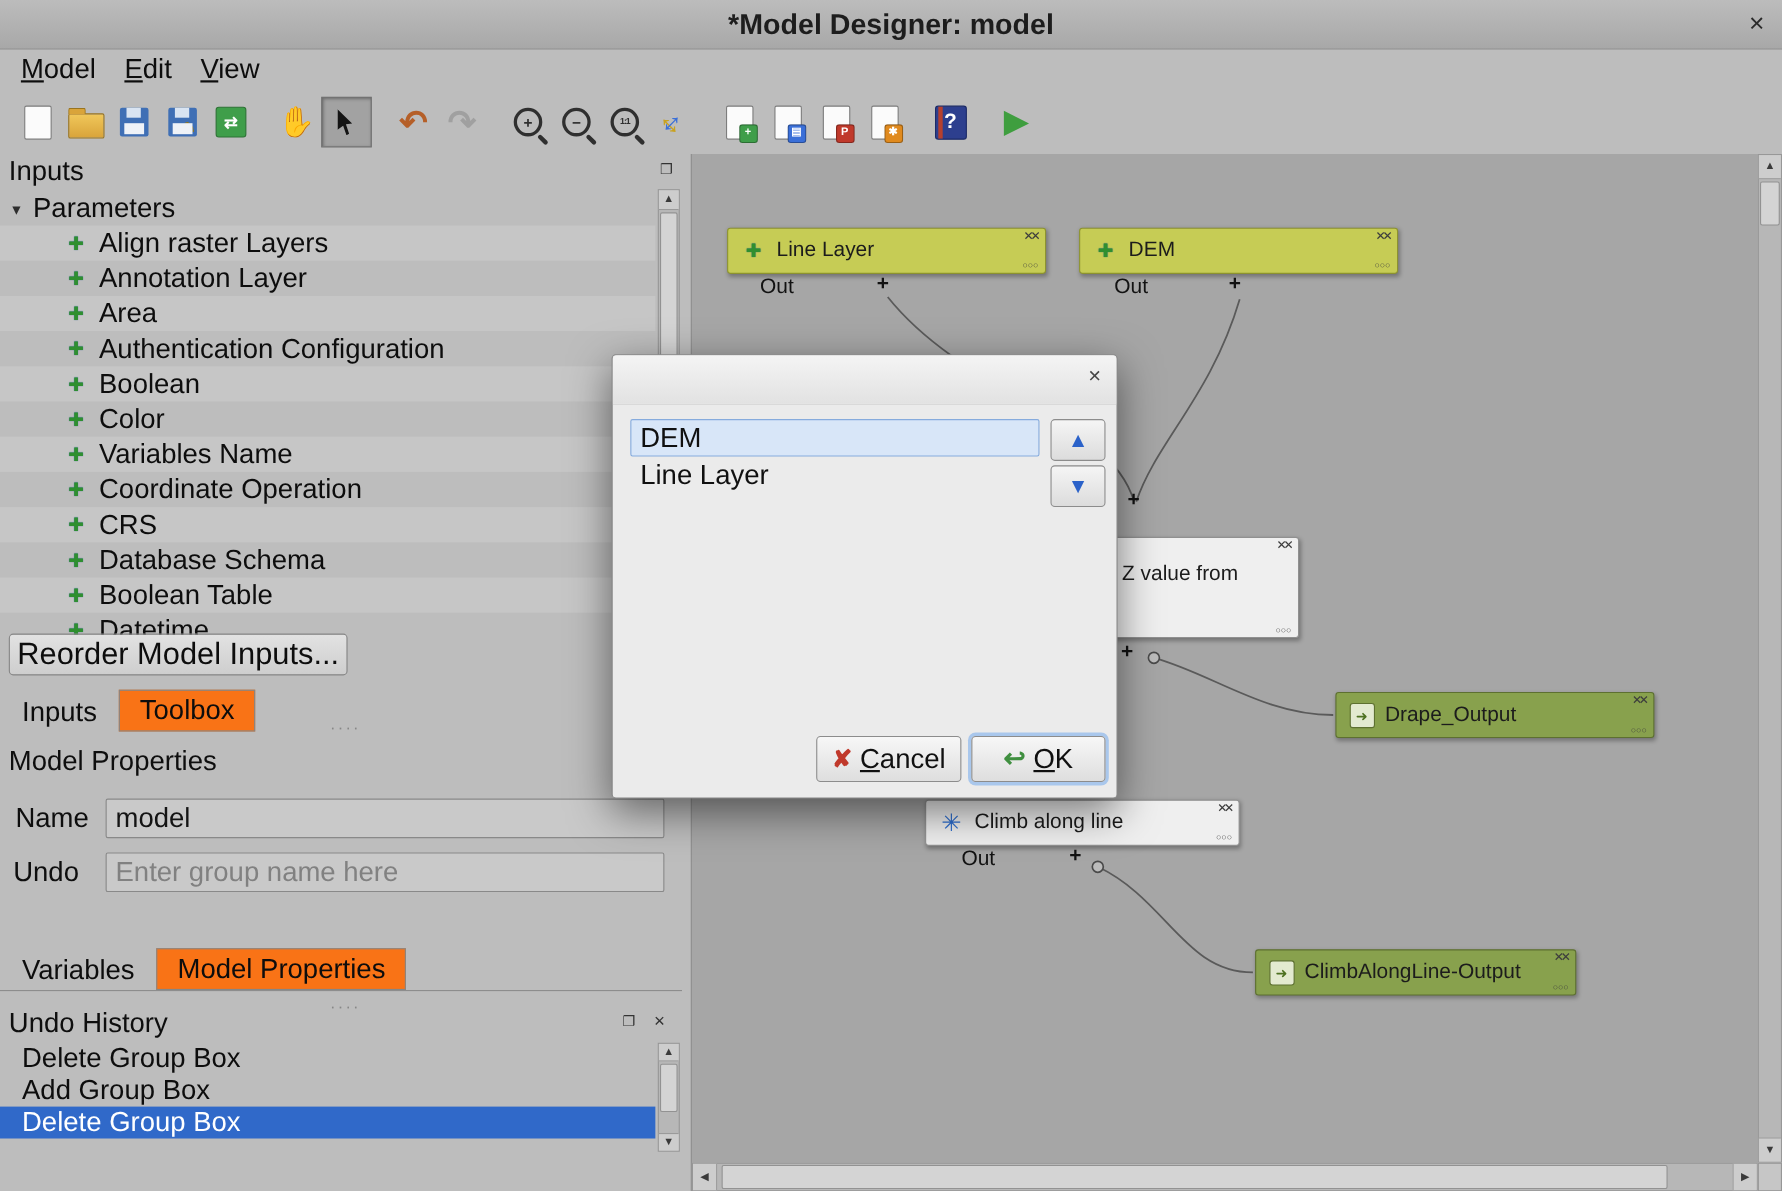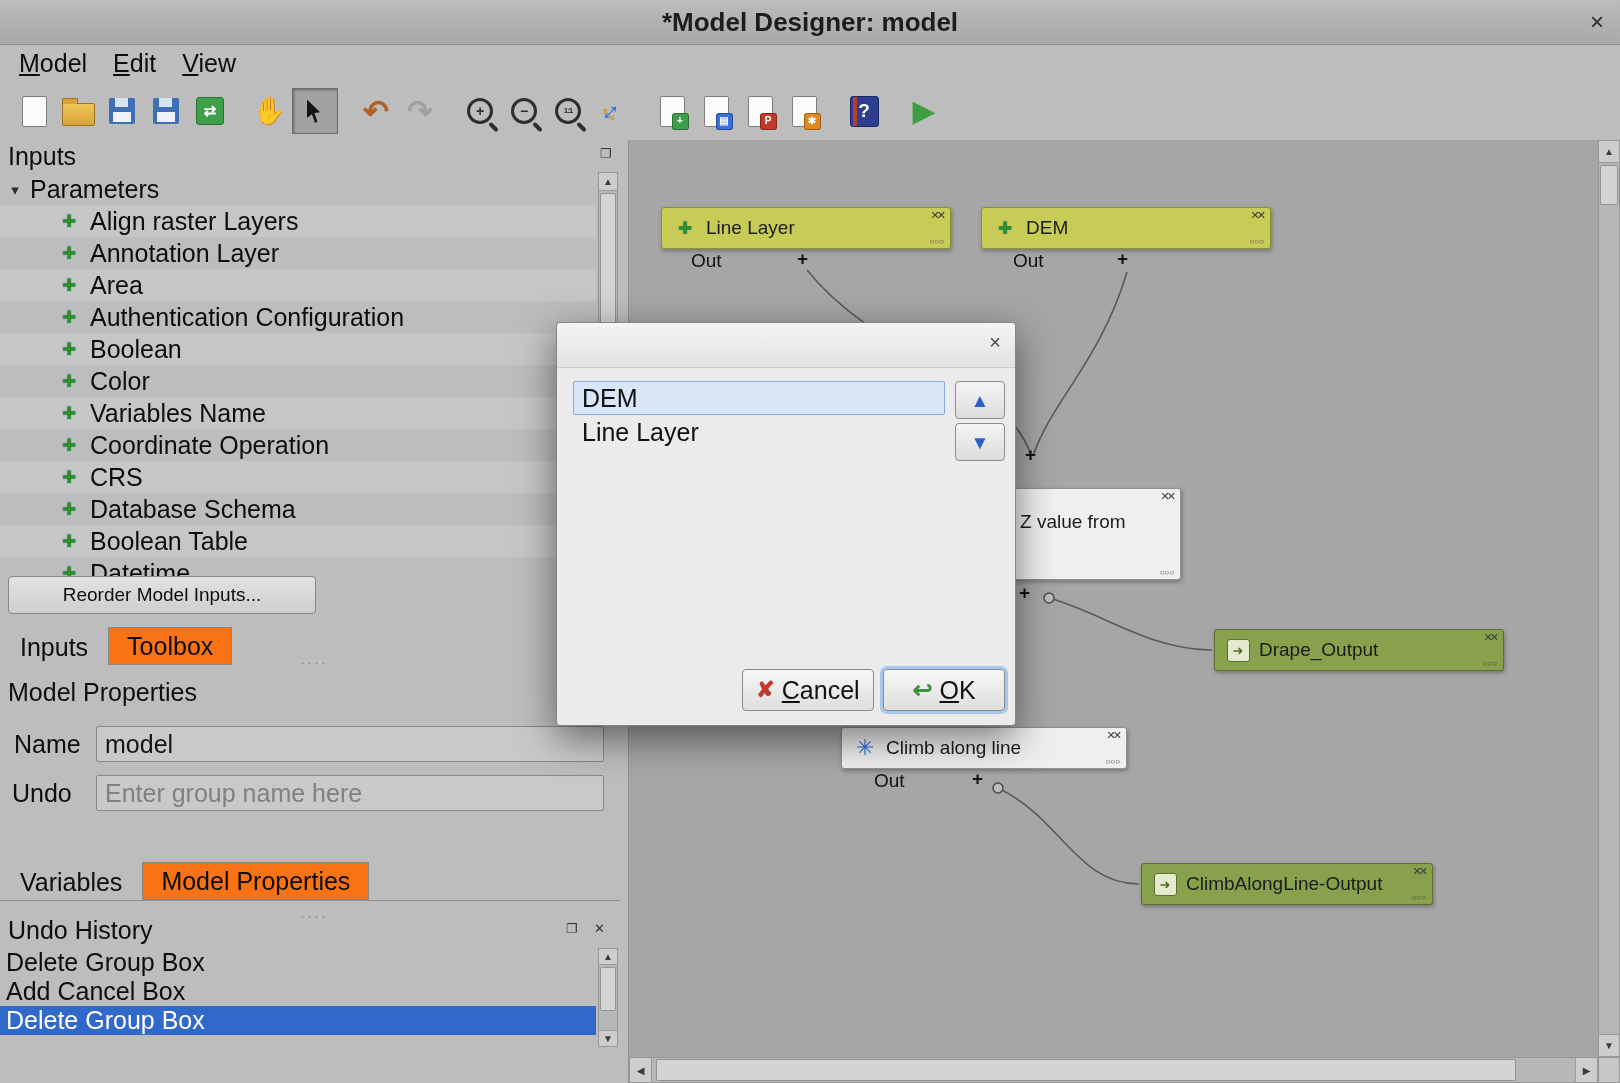--- a/index.html
+++ b/index.html
@@ -59,33 +59,33 @@
   .tree-row{height:32px;display:flex;align-items:center;padding-left:62px;}
   .tree-row:nth-child(odd){background:#c6c6c6;}
   .tree-plus{width:28px;font-size:17px;color:#2f8f2f;text-shadow:0 0 1px #1c5c8a;}
   .tree-label{font-size:25px;color:#0d0d0d;}
   .sbar{position:absolute;background:#b7b7b7;border:1px solid #979797;box-sizing:border-box;}
   .sb-arrow{position:absolute;left:0;right:0;display:flex;align-items:center;justify-content:center;
     font-size:10px;color:#3a3a3a;background:#cdcdcd;border-bottom:1px solid #9a9a9a;box-sizing:border-box;}
   .sb-arrow.bottom{border-bottom:none;border-top:1px solid #9a9a9a;}
   .sb-thumb{position:absolute;left:1px;right:1px;background:#d4d4d4;border:1px solid #929292;border-radius:2px;box-sizing:border-box;}
   .q-push{position:absolute;left:8px;top:436px;width:308px;height:38px;background:linear-gradient(#e2e2e2,#cecece);
-    border:1px solid #878787;border-radius:4px;font-size:19px;color:#0d0d0d;font-family:inherit;}
+    border:1px solid #878787;border-radius:4px;font-size:28px;color:#0d0d0d;font-family:inherit;}
   .dock-tabs{position:absolute;left:2px;top:487px;display:flex;align-items:flex-end;gap:2px;}
   .dock-tab{font-size:25px;height:36px;display:flex;align-items:center;padding:0 18px;color:#0d0d0d;}
   .dock-tab.framed{background:#f97316;border:1px solid #868686;}
   .splitter-dots{position:absolute;color:#878787;font-size:15px;letter-spacing:2px;line-height:1;}
   .section-title{position:absolute;left:8px;font-size:25px;color:#0e0e0e;}
   .field-label{position:absolute;font-size:25px;color:#0e0e0e;}
   .qt-input{position:absolute;left:96px;width:508px;height:36px;background:#c9c9c9;border:1px solid #898989;
     border-radius:2px;font-size:25px;color:#141414;padding:0 8px;box-sizing:border-box;font-family:inherit;}
   .qt-input::placeholder{color:#818181;opacity:1;}
   .bottom-tabs{position:absolute;left:0;top:722px;width:620px;height:39px;border-bottom:1px solid #8d8d8d;display:flex;align-items:flex-end;gap:2px;padding-left:2px;box-sizing:border-box;}
   .undo-list{position:absolute;left:0;top:808px;width:596px;height:99px;overflow:hidden;}
-  .undo-row{height:29px;display:flex;align-items:center;padding-left:6px;font-size:25px;color:#0d0d0d;}
+  .undo-row{height:29px;display:flex;align-items:center;padding-left:20px;font-size:25px;color:#0d0d0d;}
   .undo-row.selected{background:#3069c9;color:#ffffff;}
 
   
   .canvas{position:absolute;left:628px;top:140px;width:992px;height:943px;background:#a6a6a6;border-left:1px solid #909090;box-sizing:border-box;}
   .edges{position:absolute;left:0;top:0;pointer-events:none;}
   .node{position:absolute;height:42px;border-radius:3px;display:flex;align-items:center;padding:0 10px;
     box-shadow:1px 2px 4px rgba(0,0,0,.3);box-sizing:border-box;}
   .node-input{background:#c6cc55;border:1px solid #8d932f;}
   .node-output{background:#88a14d;border:1px solid #5d7030;}
   .node-algo{background:#efefef;border:1px solid #909090;}
@@ -305,21 +305,21 @@
       <span class="dock-tab framed">Model Properties</span>
     </div>
     <span class="splitter-dots" style="left:300px;top:768px;">····</span>
 
     <span class="panel-title" style="top:776px;">Undo History</span>
     <span class="mini-ic" style="left:566px;top:782px;">❐</span>
     <span class="mini-ic" style="left:594px;top:782px;">✕</span>
 
     <div class="undo-list">
       <div class="undo-row">Delete Group Box</div>
-      <div class="undo-row">Add Cancel Box</div>
+      <div class="undo-row">Add Group Box</div>
       <div class="undo-row selected">Delete Group Box</div>
     </div>
     <div class="sbar" style="left:598px;top:808px;width:20px;height:99px;">
       <span class="sb-arrow" style="top:0;height:16px;">▲</span>
       <span class="sb-thumb" style="top:18px;height:44px;"></span>
       <span class="sb-arrow bottom" style="bottom:0;height:16px;">▼</span>
     </div>
   </div>
 
   <div class="canvas">

